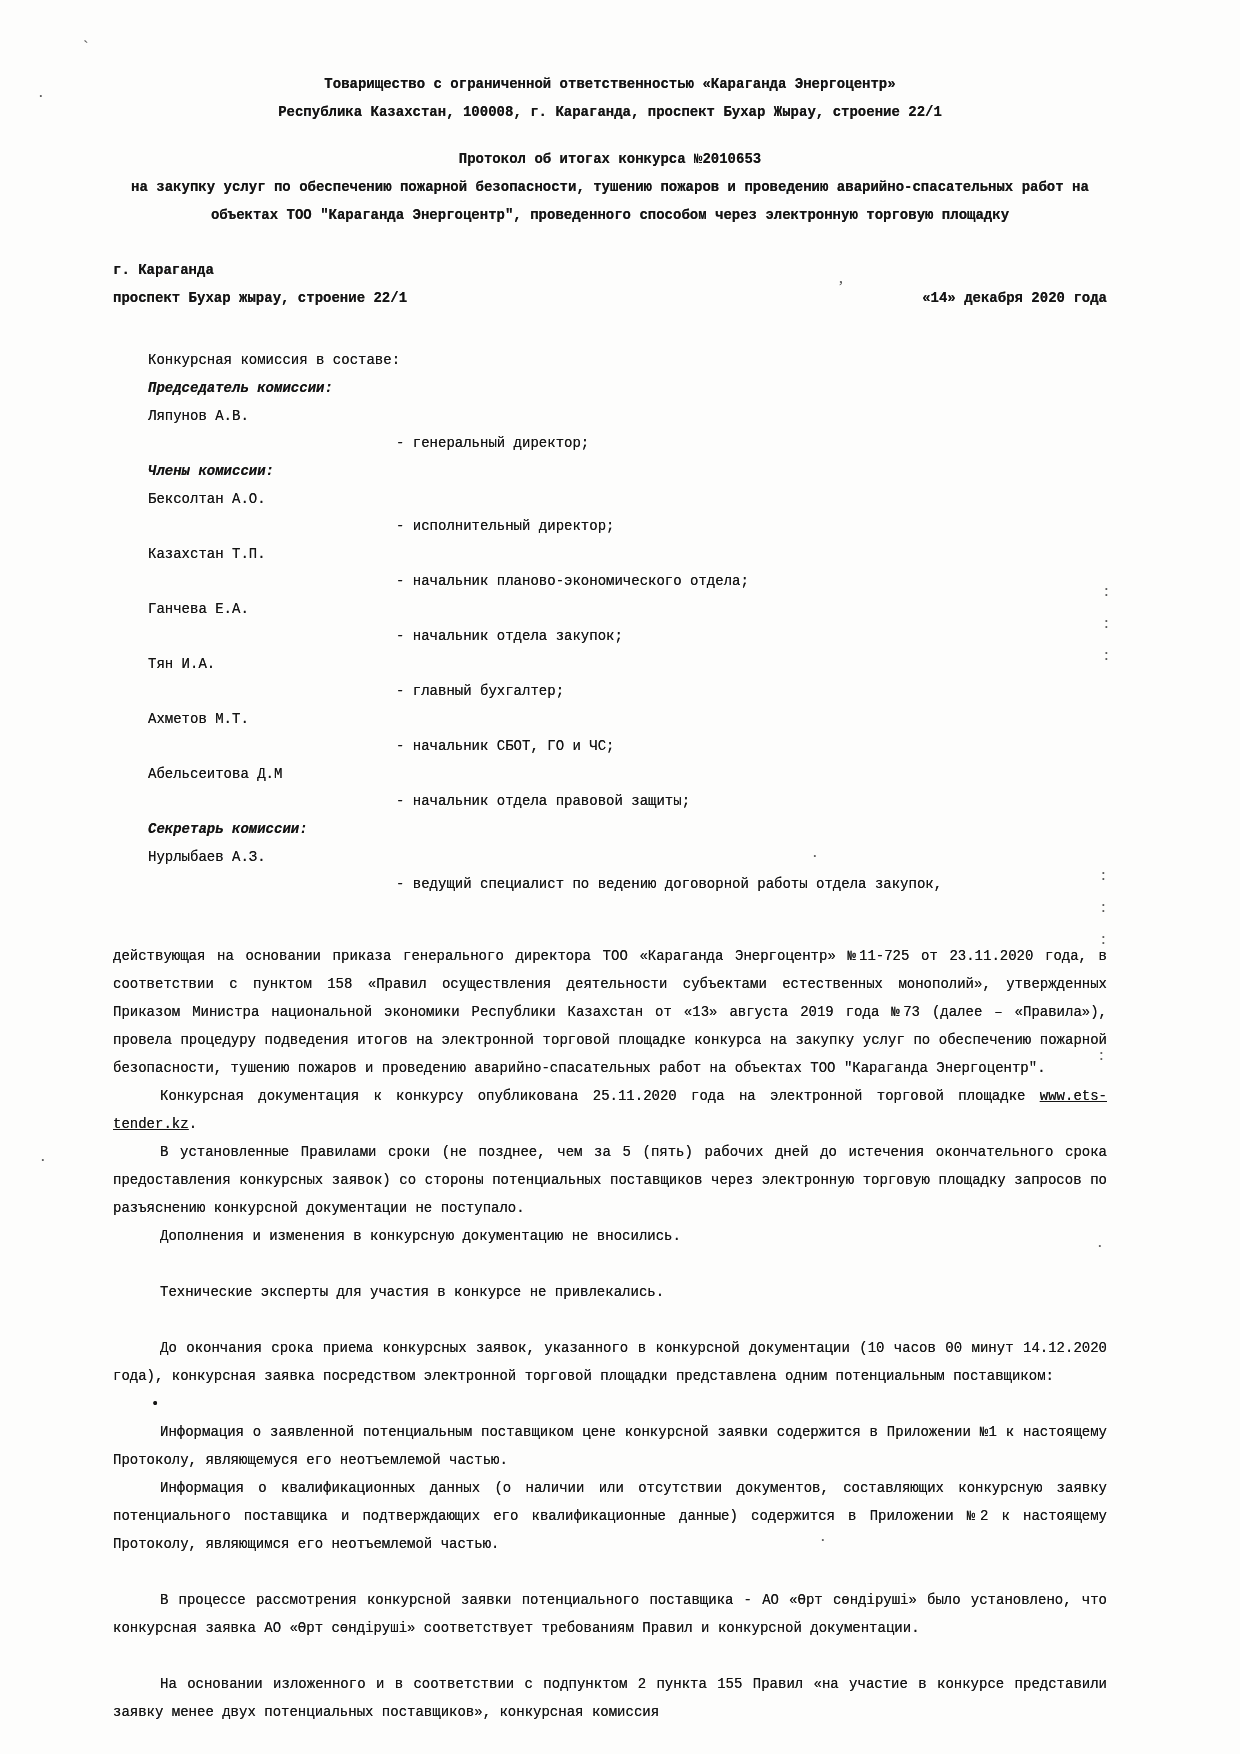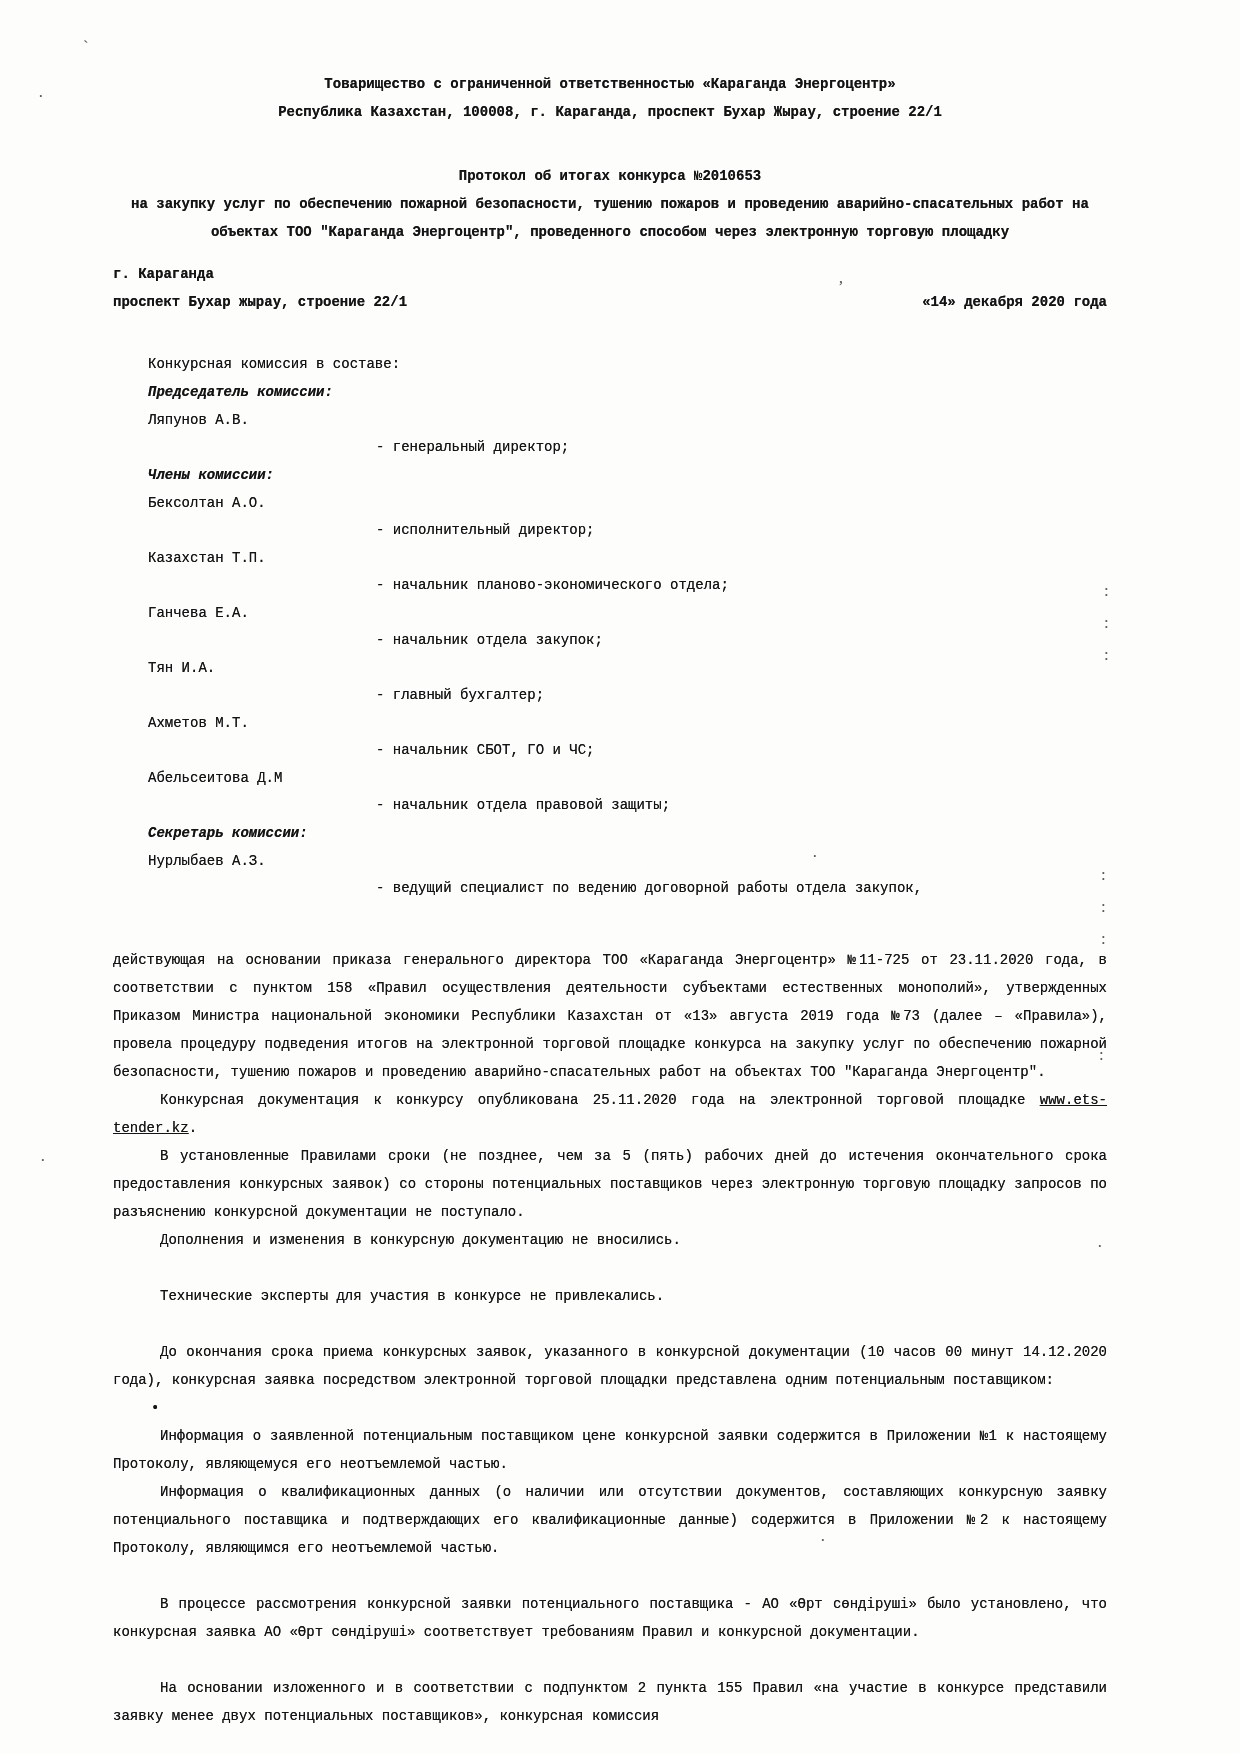--- a/index.html
+++ b/index.html
@@ -26,40 +26,41 @@
     line-height: 28px;
     font-family: Liberation Mono, monospace;
   }
   .org-header {
     text-align: center;
     font-weight: bold;
   }
   .doc-title {
     text-align: center;
     font-weight: bold;
-    margin-top: 36px;
+    margin-top: 19px;
   }
   .place-date {
-    margin-top: 14px;
+    margin-top: 27px;
     font-weight: bold;
   }
   .place-date .row2 {
     display: flex;
     justify-content: space-between;
   }
   .commission {
     margin-top: 34px;
     margin-left: 35px;
   }
   .c-heading {
     font-weight: bold;
     font-style: italic;
   }
   .c-row {
     display: flex;
+    gap: 20px;
   }
   .c-name {
     width: 228px;
     flex: 0 0 228px;
   }
   .c-role {
     flex: 1;
     margin-top: 27px;
   }
   .body-text {

